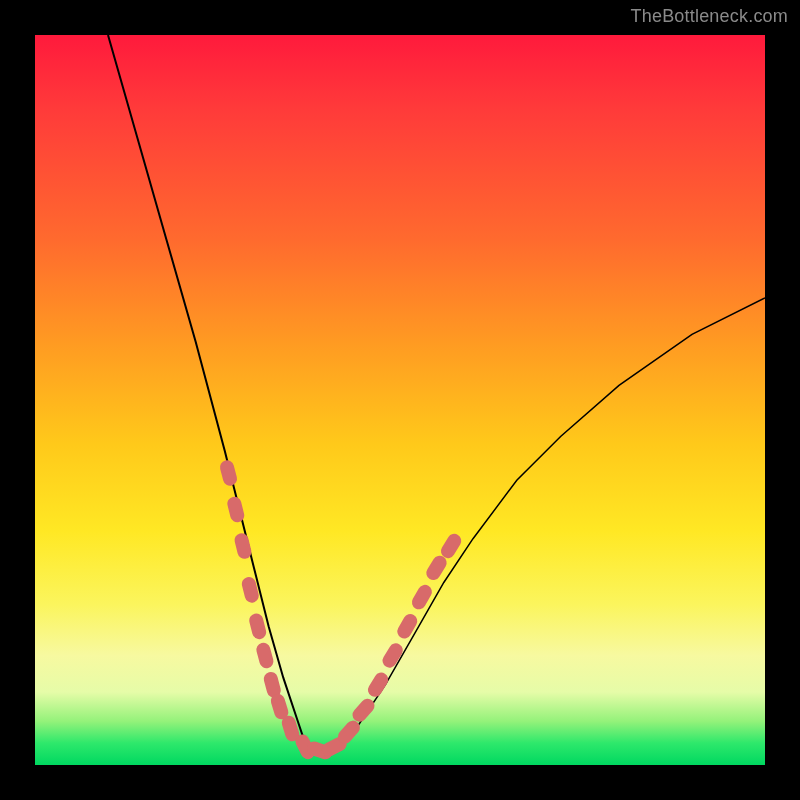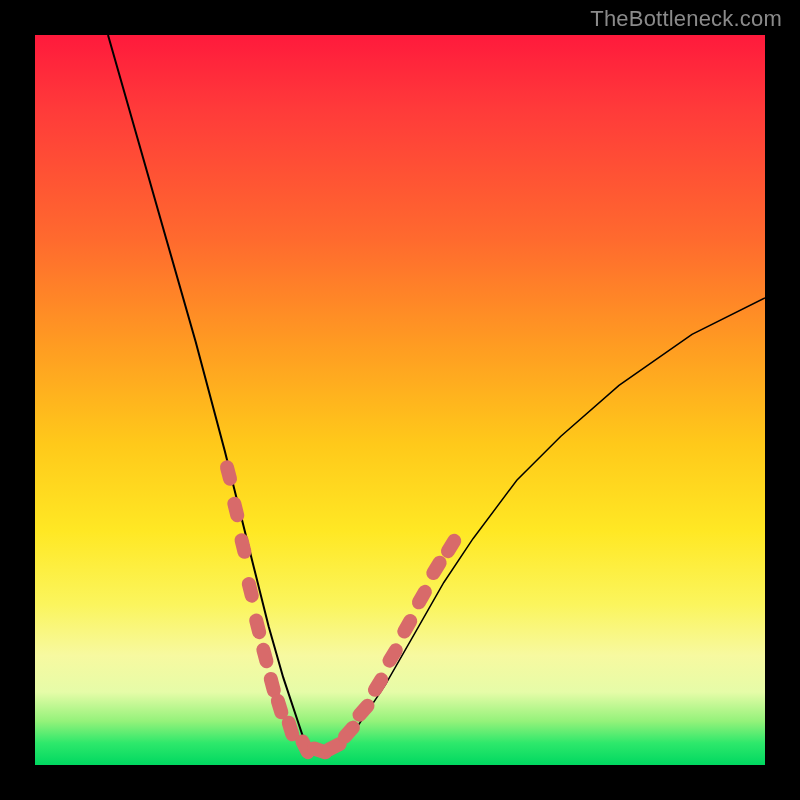--- a/index.html
+++ b/index.html
@@ -38,23 +38,23 @@
       #f7f9a0 85%,
       #e6fca8 90%,
       #94f27a 94%,
       #2ee86b 97%,
       #00d860 100%
     );
   }
   .watermark {
     position: absolute;
     top: 6px;
-    right: 18px;
+    right: 12px;
     color: #8a8a8a;
-    font-size: 22px;
+    font-size: 18px;
     font-weight: 500;
     letter-spacing: 0.2px;
     user-select: none;
   }
   svg.curve {
     position: absolute;
     left: 0;
     top: 0;
     width: 730px;
     height: 730px;

